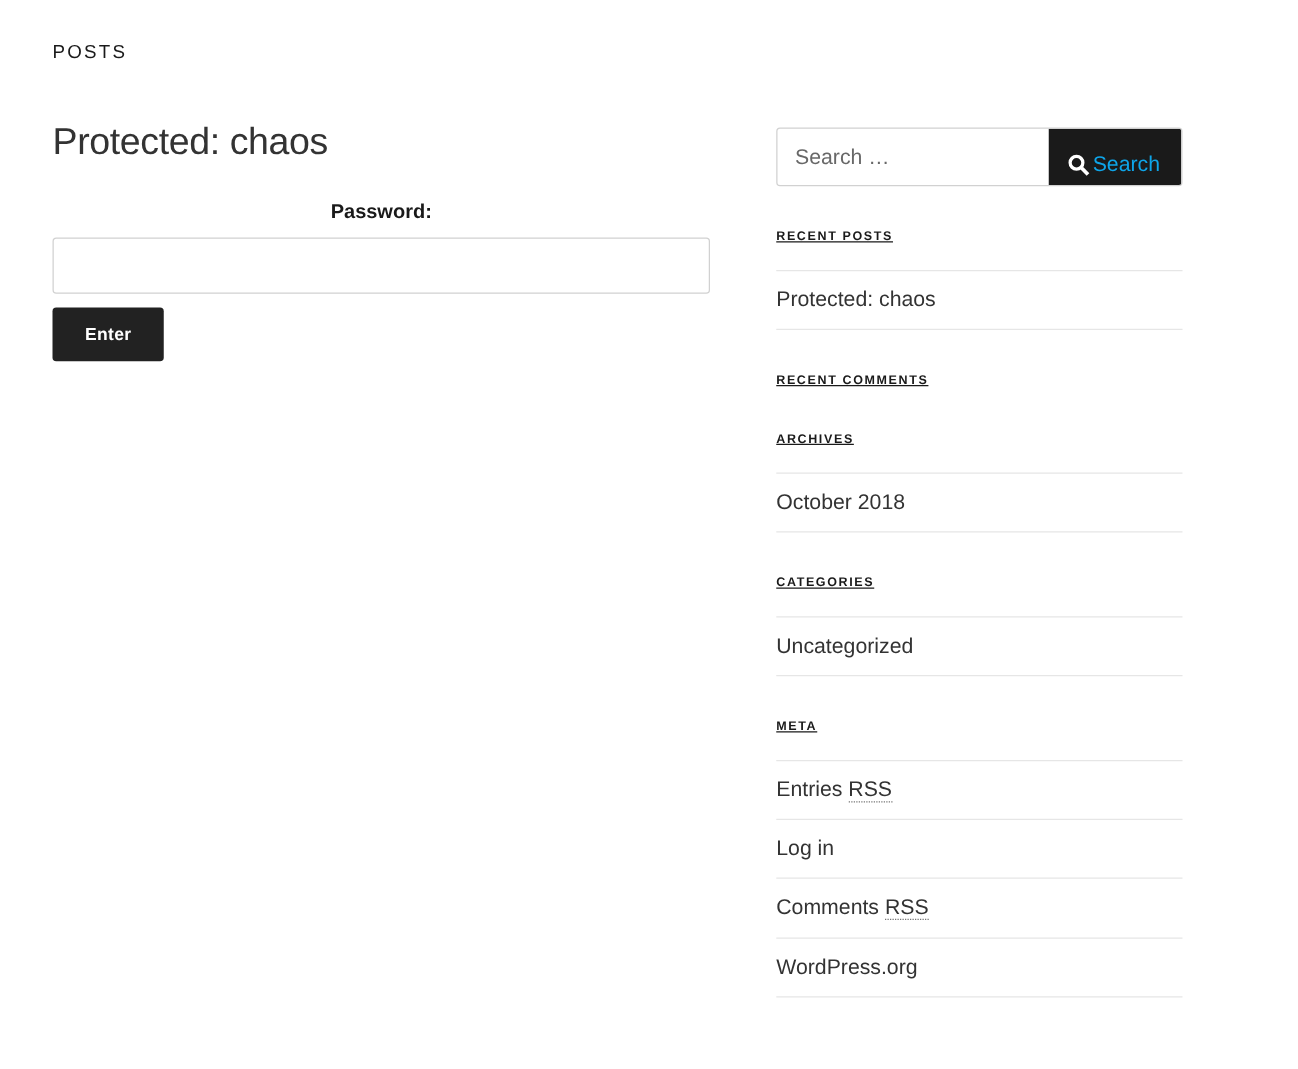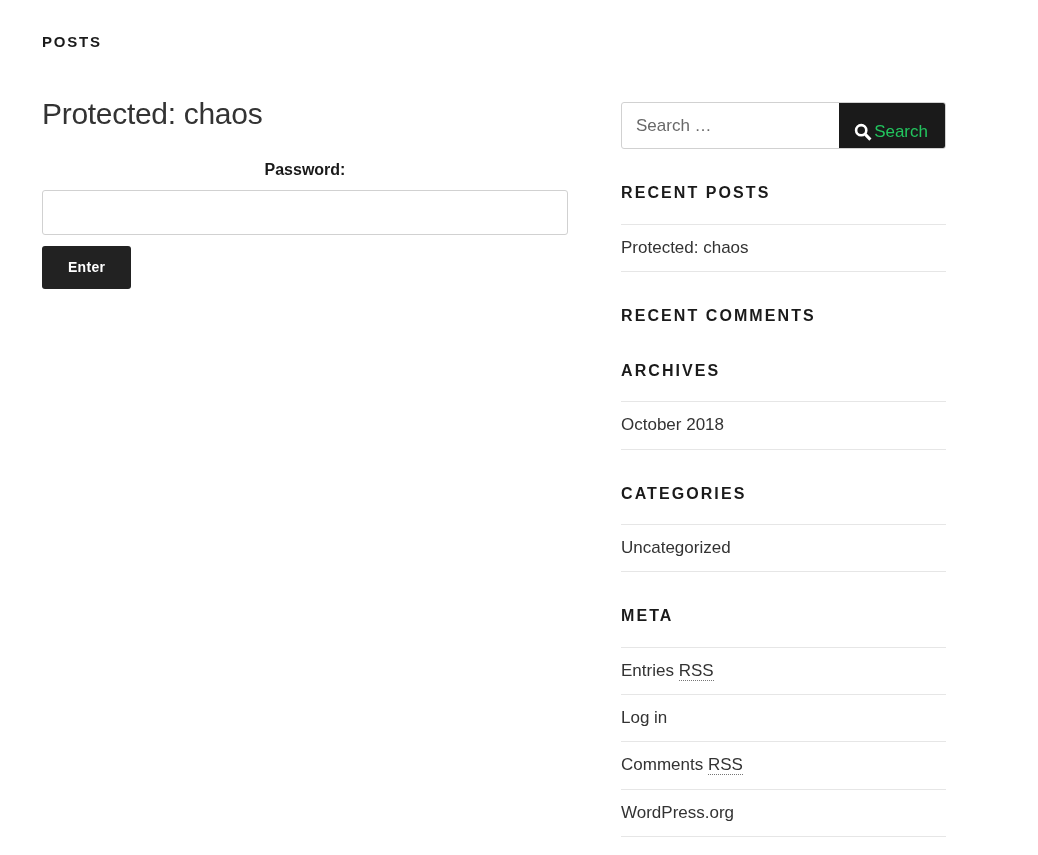--- a/index.html
+++ b/index.html
@@ -26,21 +26,21 @@
   
   .content-col {
     position: absolute;
     left: 42px;
     top: 0;
     width: 526px;
   }
 
   .page-title {
     font-size: 15px;
-    font-weight: bold;
+    font-weight: normal;
     letter-spacing: 0.12em;
     text-transform: uppercase;
     color: #1a1a1a;
     margin: 0;
     padding-top: 33px;
     line-height: 1.2;
   }
 
   .entry-header {
     margin-top: 44px;
@@ -151,21 +151,21 @@
     color: #686868;
     opacity: 1;
   }
   .search-submit {
     flex: 0 0 auto;
     display: flex;
     align-items: center;
     justify-content: center;
     gap: 0px;
     background: #1a1a1a;
-    color: #22c55e;
+    color: #0ea5e9;
     border: 0;
     font-family: "Liberation Sans", sans-serif;
     font-size: 17px;
     padding: 12px 17px 0 14px;
     cursor: pointer;
     line-height: 1;
   }
   .search-icon {
     display: inline-flex;
     align-items: center;
@@ -173,27 +173,28 @@
     margin-right: 1px;
   }
   .search-icon svg { display: block; }
 
   .widget {
     margin-top: 34px;
   }
   .widget:first-of-type { margin-top: 34px; }
 
   .widget-title {
-    font-size: 16px;
+    font-size: 10px;
     font-weight: bold;
     letter-spacing: 0.13em;
     text-transform: uppercase;
     color: #1a1a1a;
     margin: 0;
     line-height: 1.3;
+    text-decoration: underline;
   }
 
   .widget-list {
     list-style: none;
     margin: 20px 0 0 0;
     padding: 0;
     border-top: 1px solid #e6e6e6;
   }
   .widget-list li {
     border-bottom: 1px solid #e6e6e6;

